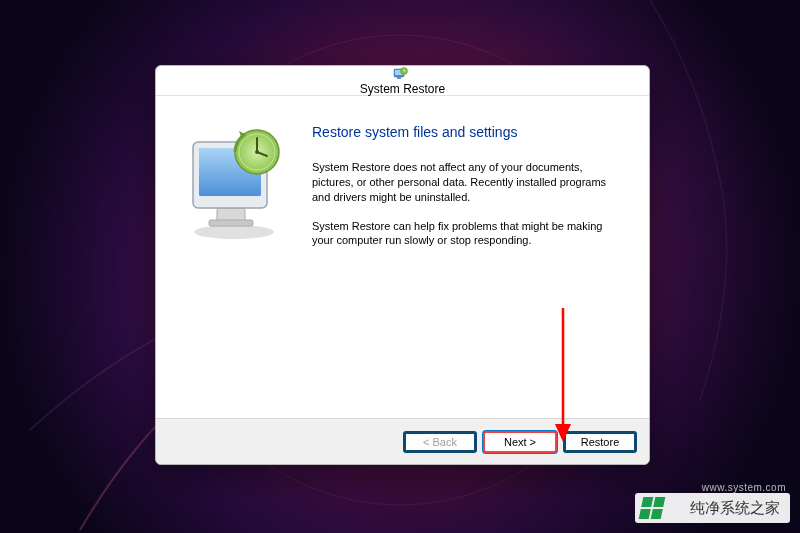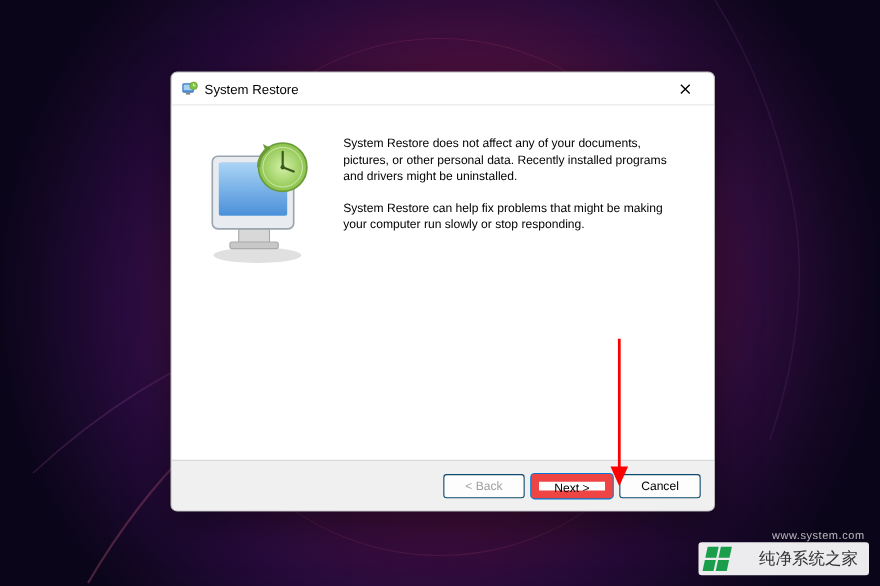--- a/index.html
+++ b/index.html
@@ -42,20 +42,21 @@
       display: flex;
       flex-direction: column;
       overflow: hidden;
     }
     .titlebar {
       display: flex;
       align-items: center;
       height: 30px;
       padding: 0 8px;
       border-bottom: 1px solid #e0e0e0;
+      flex-direction: column;
     }
     .title-icon {
       width: 16px;
       height: 16px;
       margin-right: 6px;
       display: inline-flex;
       align-items: center;
       justify-content: center;
     }
     .title-text {
@@ -109,32 +110,32 @@
       display: flex;
       align-items: center;
       justify-content: flex-end;
       padding: 0 12px;
       gap: 6px;
     }
     .btn {
       min-width: 74px;
       height: 22px;
       font-size: 11px;
-      border: 1px solid #0c4a6e;
+      border: 3px solid #0c4a6e;
       background: #fdfdfd;
       border-radius: 3px;
       cursor: pointer;
       padding: 0 10px;
     }
     .btn:disabled {
       color: #a0a0a0;
       cursor: default;
     }
     .btn.default {
-      border: 7px solid #ef4444;
+      border: 2px solid #ef4444;
       box-shadow: 0 0 0 1px #0078d4;
     }
     .arrow-annotation {
       position: absolute;
       left: 548px;
       top: 304px;
       width: 30px;
       height: 140px;
       pointer-events: none;
     }
@@ -227,29 +228,30 @@
         <circle cx="78" cy="28" r="22" fill="url(#clock-grad)" stroke="#6a9a3a" stroke-width="1.5"></circle>
         <circle cx="78" cy="28" r="18" fill="none" stroke="#fff" stroke-width="0.8" opacity="0.6"></circle>
         <line x1="78" y1="28" x2="78" y2="14" stroke="#3a5a1a" stroke-width="2" stroke-linecap="round"></line>
         <line x1="78" y1="28" x2="88" y2="32" stroke="#3a5a1a" stroke-width="2" stroke-linecap="round"></line>
         <circle cx="78" cy="28" r="2" fill="#3a5a1a"></circle>
         <path d="M 56 28 A 22 22 0 0 1 66 10" stroke="#6a9a3a" stroke-width="3" fill="none"></path>
         <polygon points="66,10 60,7 63,15" fill="#6a9a3a"></polygon>
       </svg>
     </div>
     <div class="content">
+      <h1>Restore system files and settings</h1>
       <p>System Restore does not affect any of your documents, pictures, or other personal data. Recently installed programs and drivers might be uninstalled.</p>
       <p>System Restore can help fix problems that might be making your computer run slowly or stop responding.</p>
     </div>
   </div>
 
   <div class="button-bar">
     <button class="btn" disabled="">&lt; Back</button>
     <button class="btn default">Next &gt;</button>
-    <button class="btn">Cancel</button>
+    <button class="btn">Restore</button>
   </div>
 </div>
 
 <svg class="arrow-annotation" viewBox="0 0 30 140">
   <line x1="15" y1="4" x2="15" y2="122" stroke="#ff0000" stroke-width="2.5"></line>
   <polygon points="15,138 7,120 23,120" fill="#ff0000"></polygon>
 </svg>
 
 <div class="watermark-url">www.system.com</div>
 

